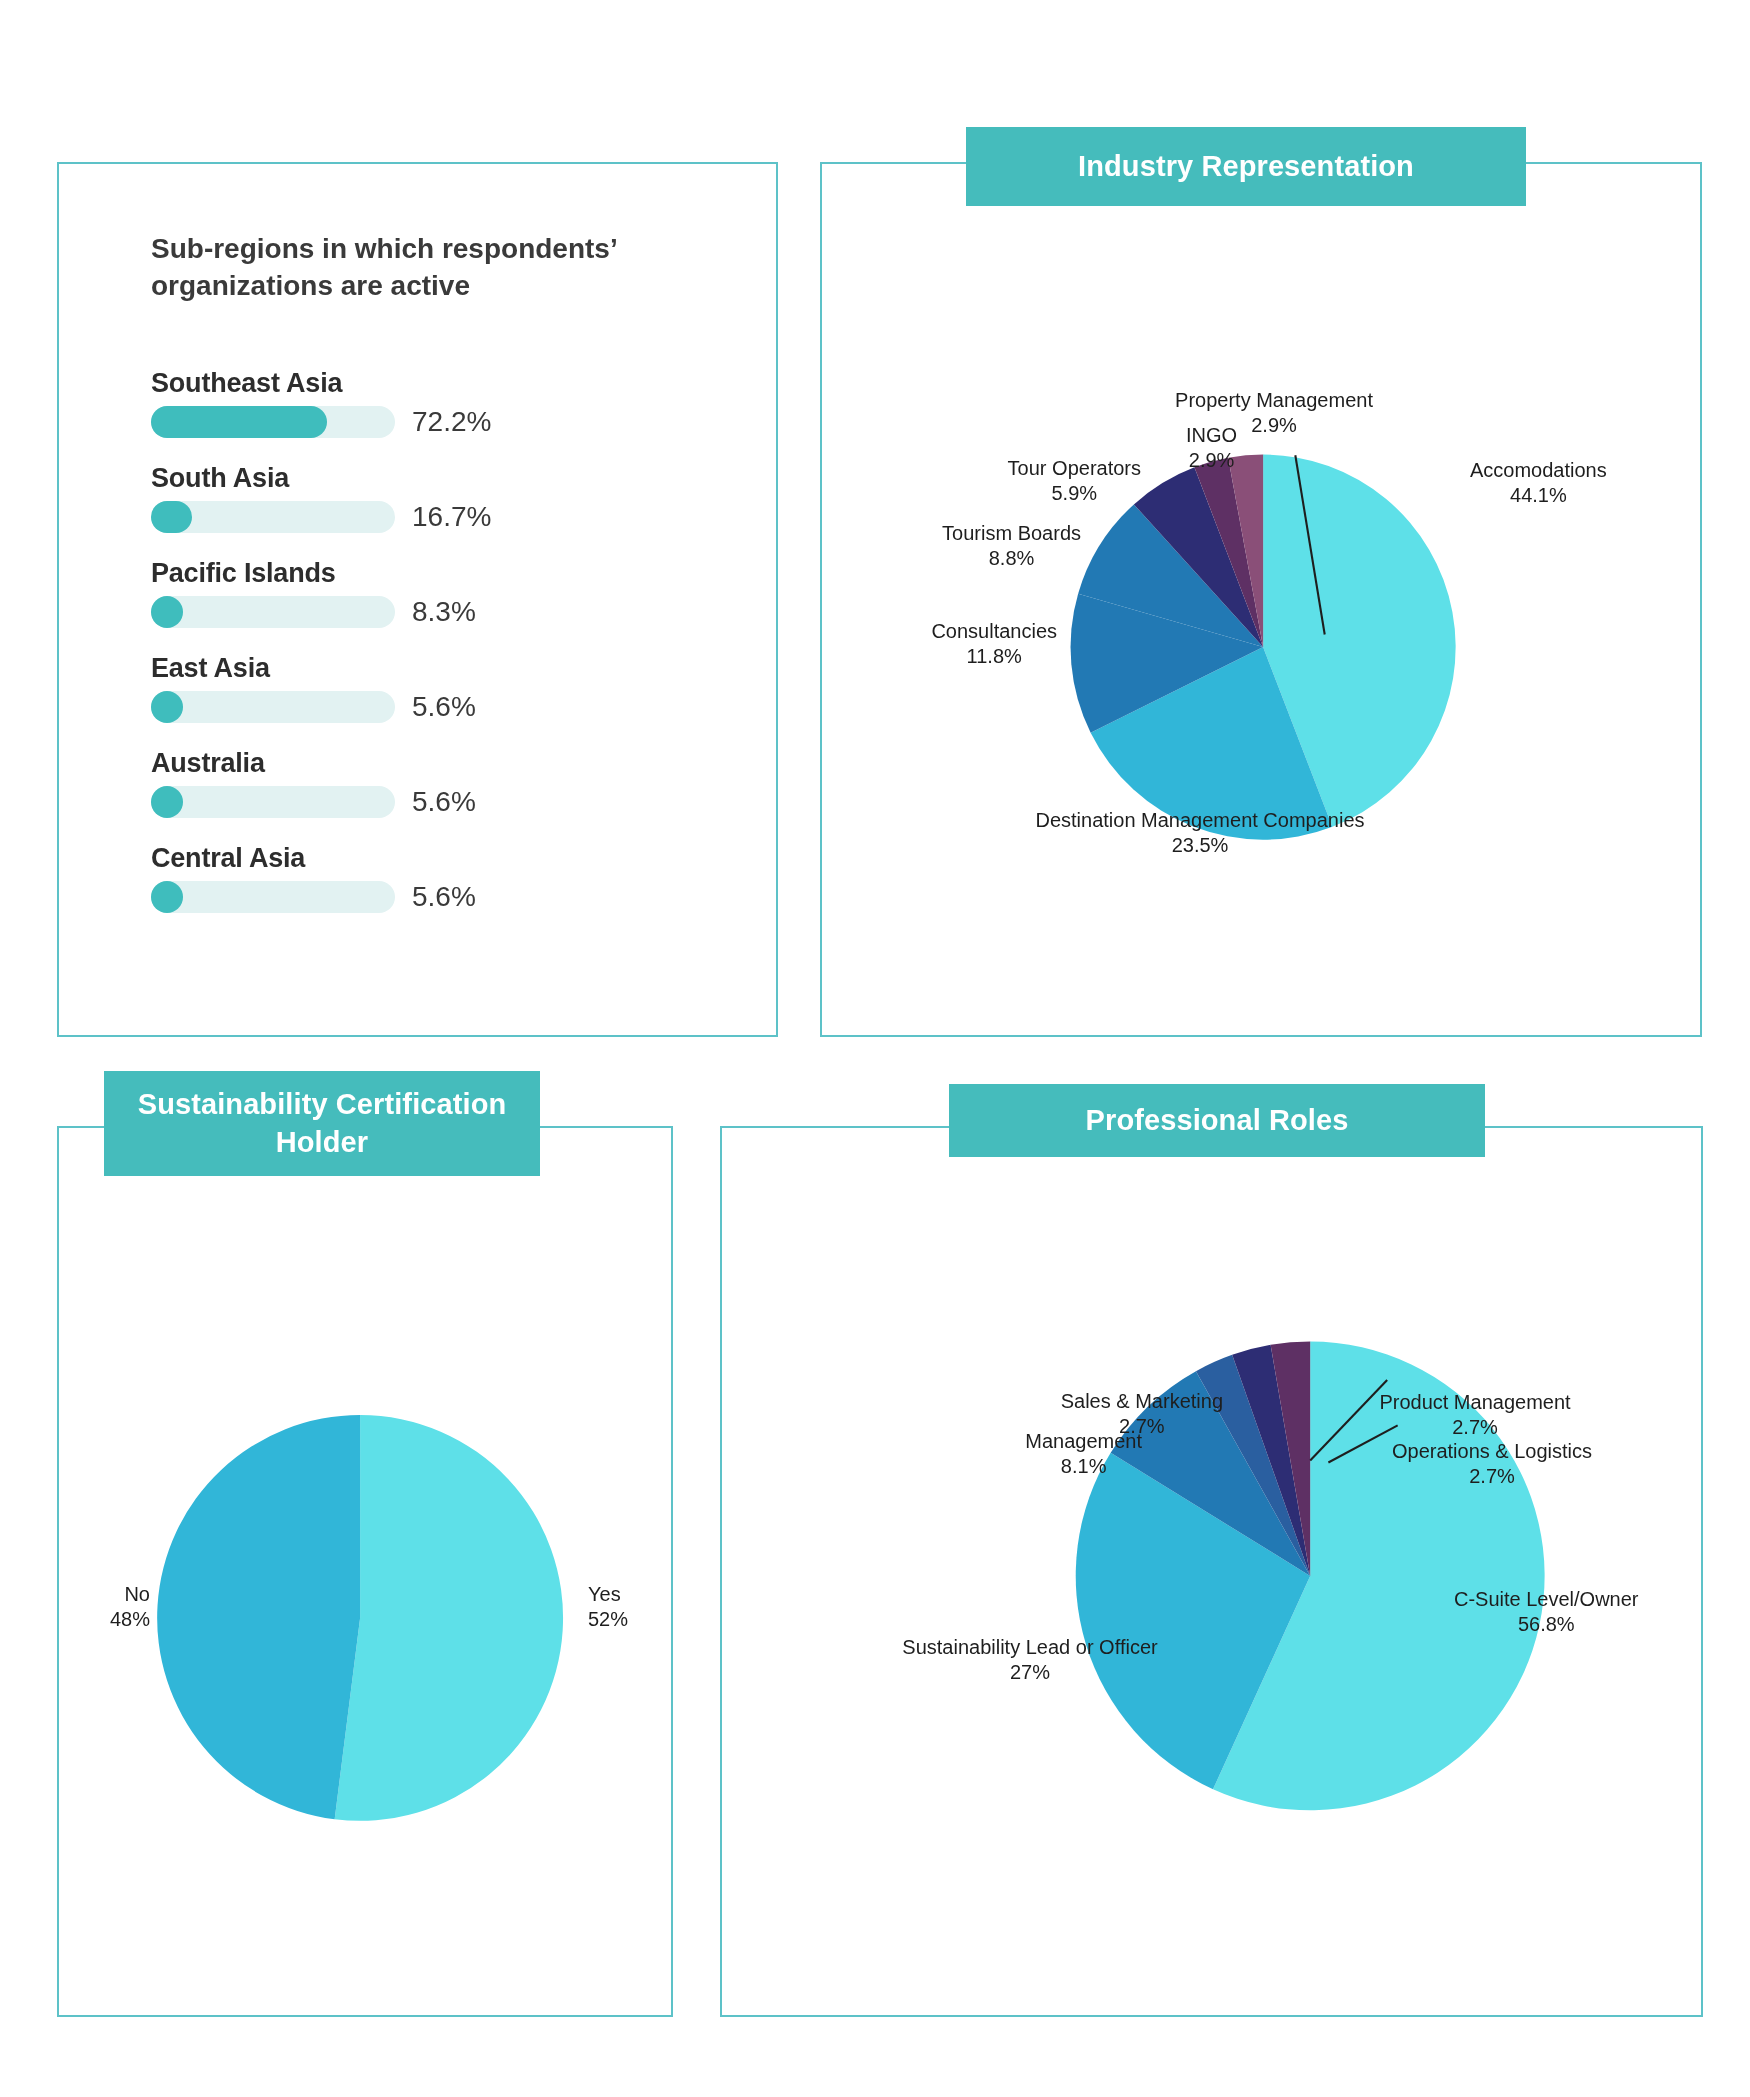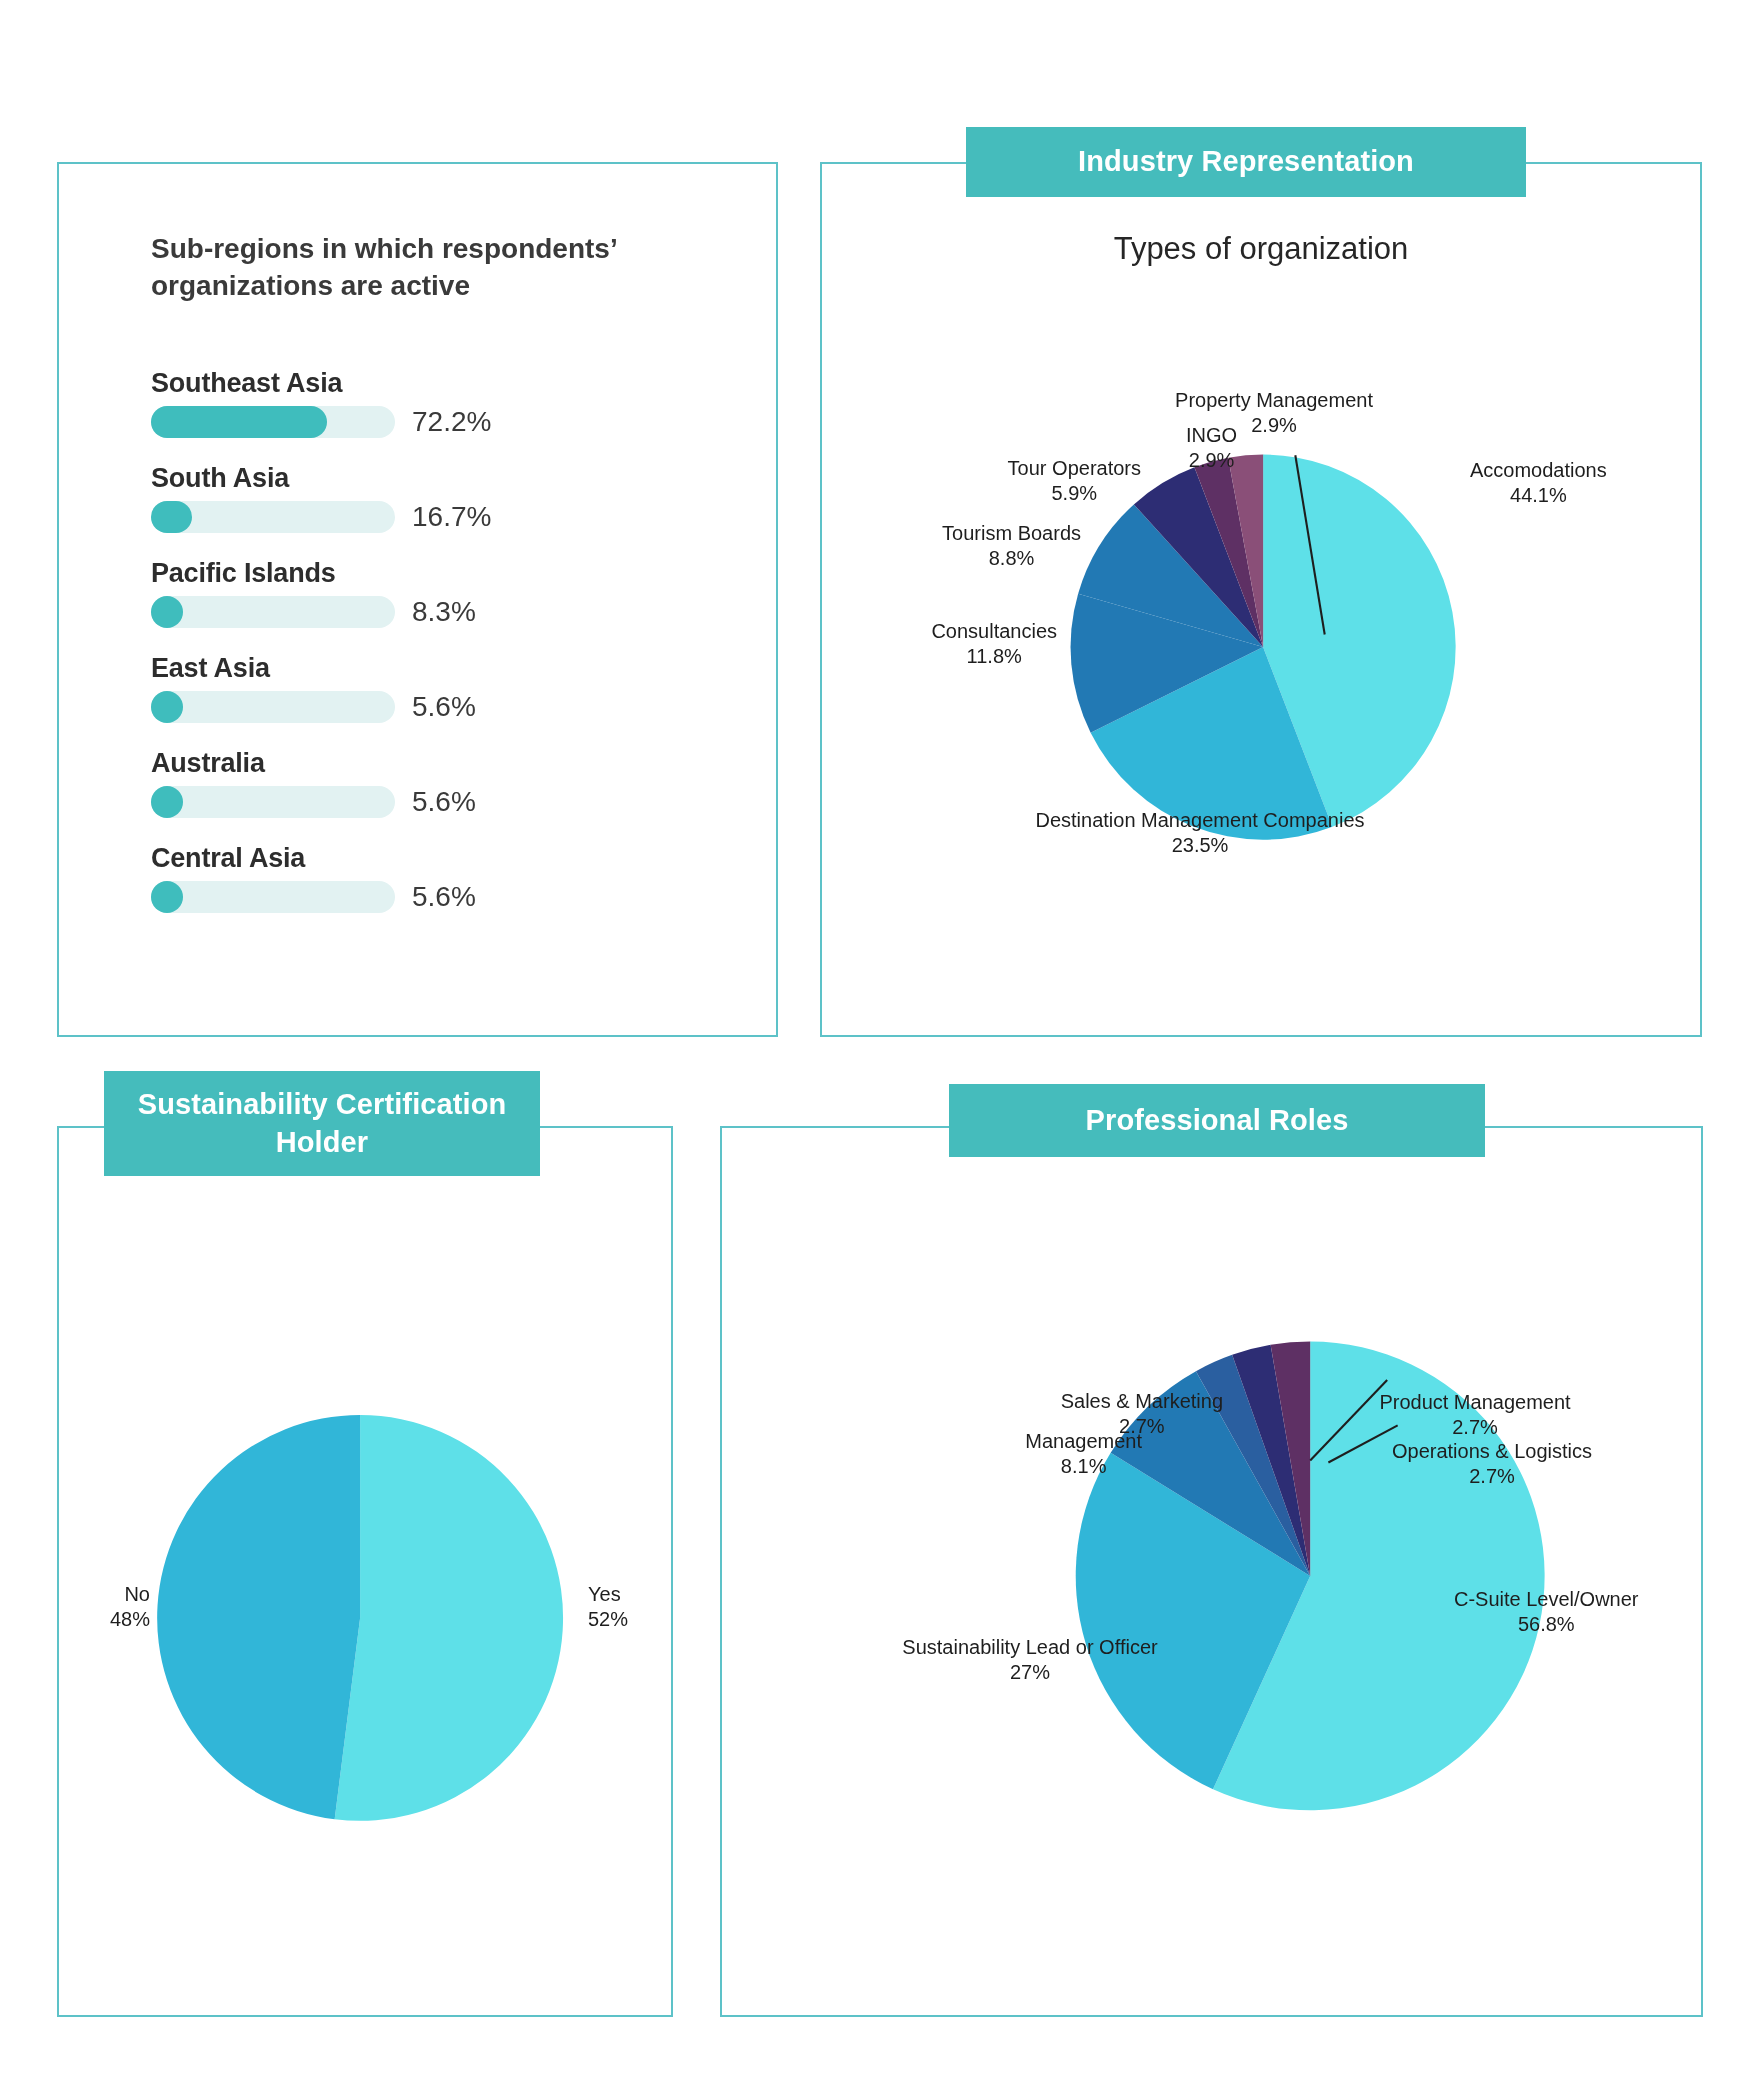--- a/index.html
+++ b/index.html
@@ -98,21 +98,21 @@
 
   .bar-value {
     font-size: 28px;
     color: #3a3a3a;
     white-space: nowrap;
   }
 
   
   #card-ind { left: 820px; top: 162px; width: 882px; height: 875px; }
   #hdr-ind {
-    left: 966px; top: 127px; width: 560px; height: 70px; font-size: 29px;
+    left: 966px; top: 127px; width: 560px; height: 79px; font-size: 29px;
   }
 
   .chart-title {
     position: absolute;
     width: 100%;
     text-align: center;
     font-size: 31px;
     color: #262626;
     top: 67px;
   }
@@ -209,21 +209,20 @@
         <div class="bar-line">
           <div class="bar-track">
             <div class="bar-fill" style="width: 5.6%;"></div>
           </div>
           <div class="bar-value">5.6%</div>
         </div>
       </div>
     </div>
 
   <div class="card" id="card-ind">
-    <div class="chart-title">Types of organization</div>
     <div class="pie-wrap" id="ind-pie-wrap" style="left:0;top:0;width:100%;height:100%;">
         <svg width="878" height="871" viewBox="0 0 1254 1244" style="position: absolute; left: 0px; top: 0px;">
           <path d="M 630 690 L 630 415 A 275 275 0 0 1 728.9144006522473 946.5948973452253 Z" fill="#5ee0e8"></path>
           <path d="M 630 690 L 728.9144006522473 946.5948973452253 A 275 275 0 0 1 383.6715759865549 812.2591817535697 Z" fill="#31b6d8"></path>
           <path d="M 630 690 L 383.6715759865549 812.2591817535697 A 275 275 0 0 1 365.8205343338616 613.6180000238695 Z" fill="#2279b4"></path>
           <path d="M 630 690 L 365.8205343338616 613.6180000238695 A 275 275 0 0 1 445.4114146812516 486.1567902283151 Z" fill="#2279b4"></path>
           <path d="M 630 690 L 445.4114146812516 486.1567902283151 A 275 275 0 0 1 531.8930106860861 433.09531213354717 Z" fill="#2d2d74"></path>
           <path d="M 630 690 L 531.8930106860861 433.09531213354717 A 275 275 0 0 1 580.1190876350208 419.5616621452549 Z" fill="#5e3064"></path>
           <path d="M 630 690 L 580.1190876350208 419.5616621452549 A 275 275 0 0 1 629.9999999999999 415 Z" fill="#8a4f78"></path>
           <polyline points="676 416 718 672" fill="none" stroke="#1e1e1e" stroke-width="3"></polyline>

